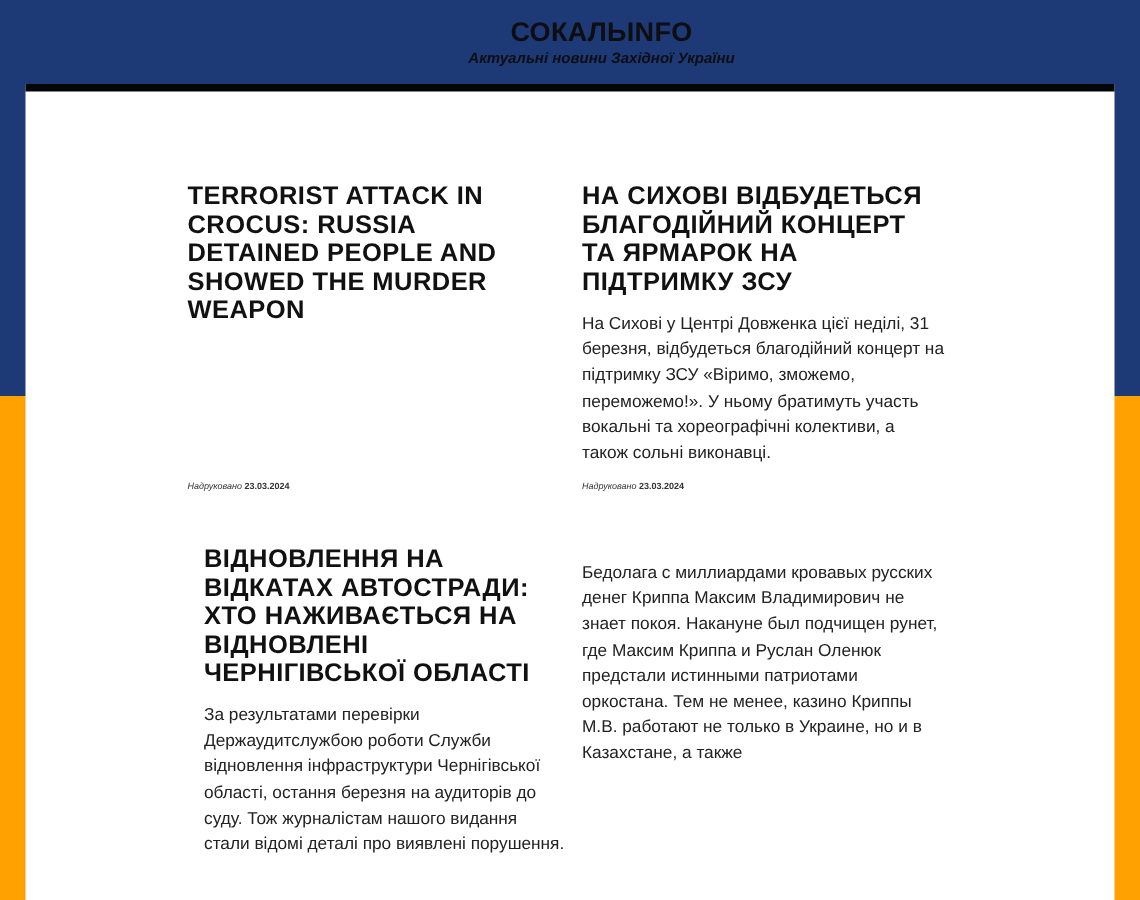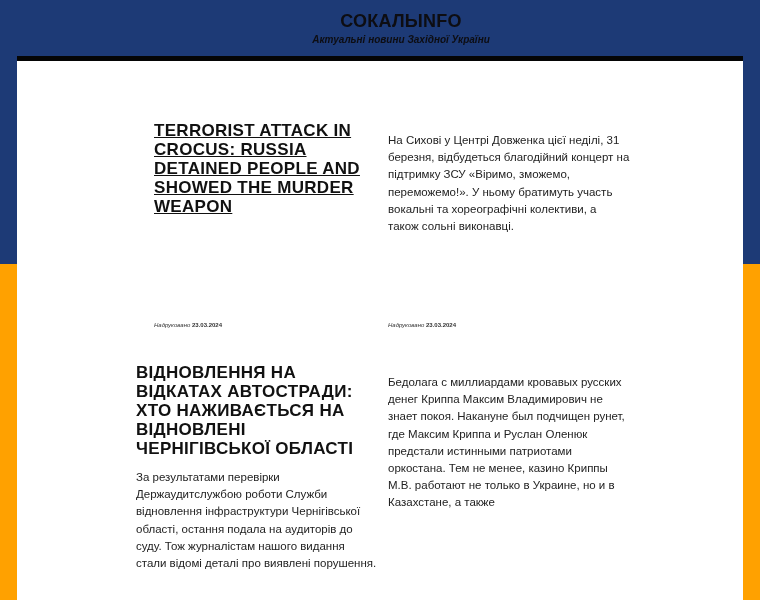--- a/index.html
+++ b/index.html
@@ -71,21 +71,21 @@
     }
     .article .meta {
       position: absolute;
       font-size: 6px;
       line-height: 8px;
       color: #333;
     }
     .article .meta .label { font-style: italic; }
     .article .meta .date { font-weight: bold; }
 
-    #a1 { left: 137px; top: 60px; text-decoration: underline; }
+    #a1 { left: 108px; top: 60px; }
     #a2 { left: 371px; top: 60px; }
     #a3 { left: 119px; top: 302px; }
     #a4 { left: 371px; top: 302px; }
     #a1 .meta, #a2 .meta { top: 200px; left: 0; }
   </style>
 </head>
 <body>
 
 <header class="site-header">
   <a class="site-title">СОКАЛЬINFO</a>
@@ -96,29 +96,30 @@
 
   <article class="article" id="a1">
     <h2>Terrorist attack in Crocus: Russia detained people and showed the murder weapon</h2>
     <div class="meta">
       <span class="label">Надруковано</span>
       <span class="date">23.03.2024</span>
     </div>
   </article>
 
   <article class="article" id="a2">
+    <h2>На Сихові відбудеться благодійний концерт та ярмарок на підтримку ЗСУ</h2>
     <p class="excerpt">На Сихові у Центрі Довженка цієї неділі, 31 березня, відбудеться благодійний концерт на підтримку ЗСУ «Віримо, зможемо, переможемо!». У ньому братимуть участь вокальні та хореографічні колективи, а також сольні виконавці.</p>
     <div class="meta">
       <span class="label">Надруковано</span>
       <span class="date">23.03.2024</span>
     </div>
   </article>
 
   <article class="article" id="a3">
     <h2>Відновлення на відкатах автостради: хто наживається на відновлені Чернігівської області</h2>
-    <p class="excerpt">За результатами перевірки Держаудитслужбою роботи Служби відновлення інфраструктури Чернігівської області, остання подала на аудиторів до суду. Тож журналістам нашого видання стали відомі деталі про виявлені порушення.</p>
+    <p class="excerpt">За результатами перевірки Держаудитслужбою роботи Служби відновлення інфраструктури Чернігівської області, остання березня на аудиторів до суду. Тож журналістам нашого видання стали відомі деталі про виявлені порушення.</p>
   </article>
 
   <article class="article" id="a4">
     <p class="excerpt">Бедолага с миллиардами кровавых русских денег Криппа Максим Владимирович не знает покоя. Накануне был подчищен рунет, где Максим Криппа и Руслан Оленюк предстали истинными патриотами оркостана. Тем не менее, казино Криппы М.В. работают не только в Украине, но и в Казахстане, а также</p>
   </article>
 
 </main>
 
 </body></html>

